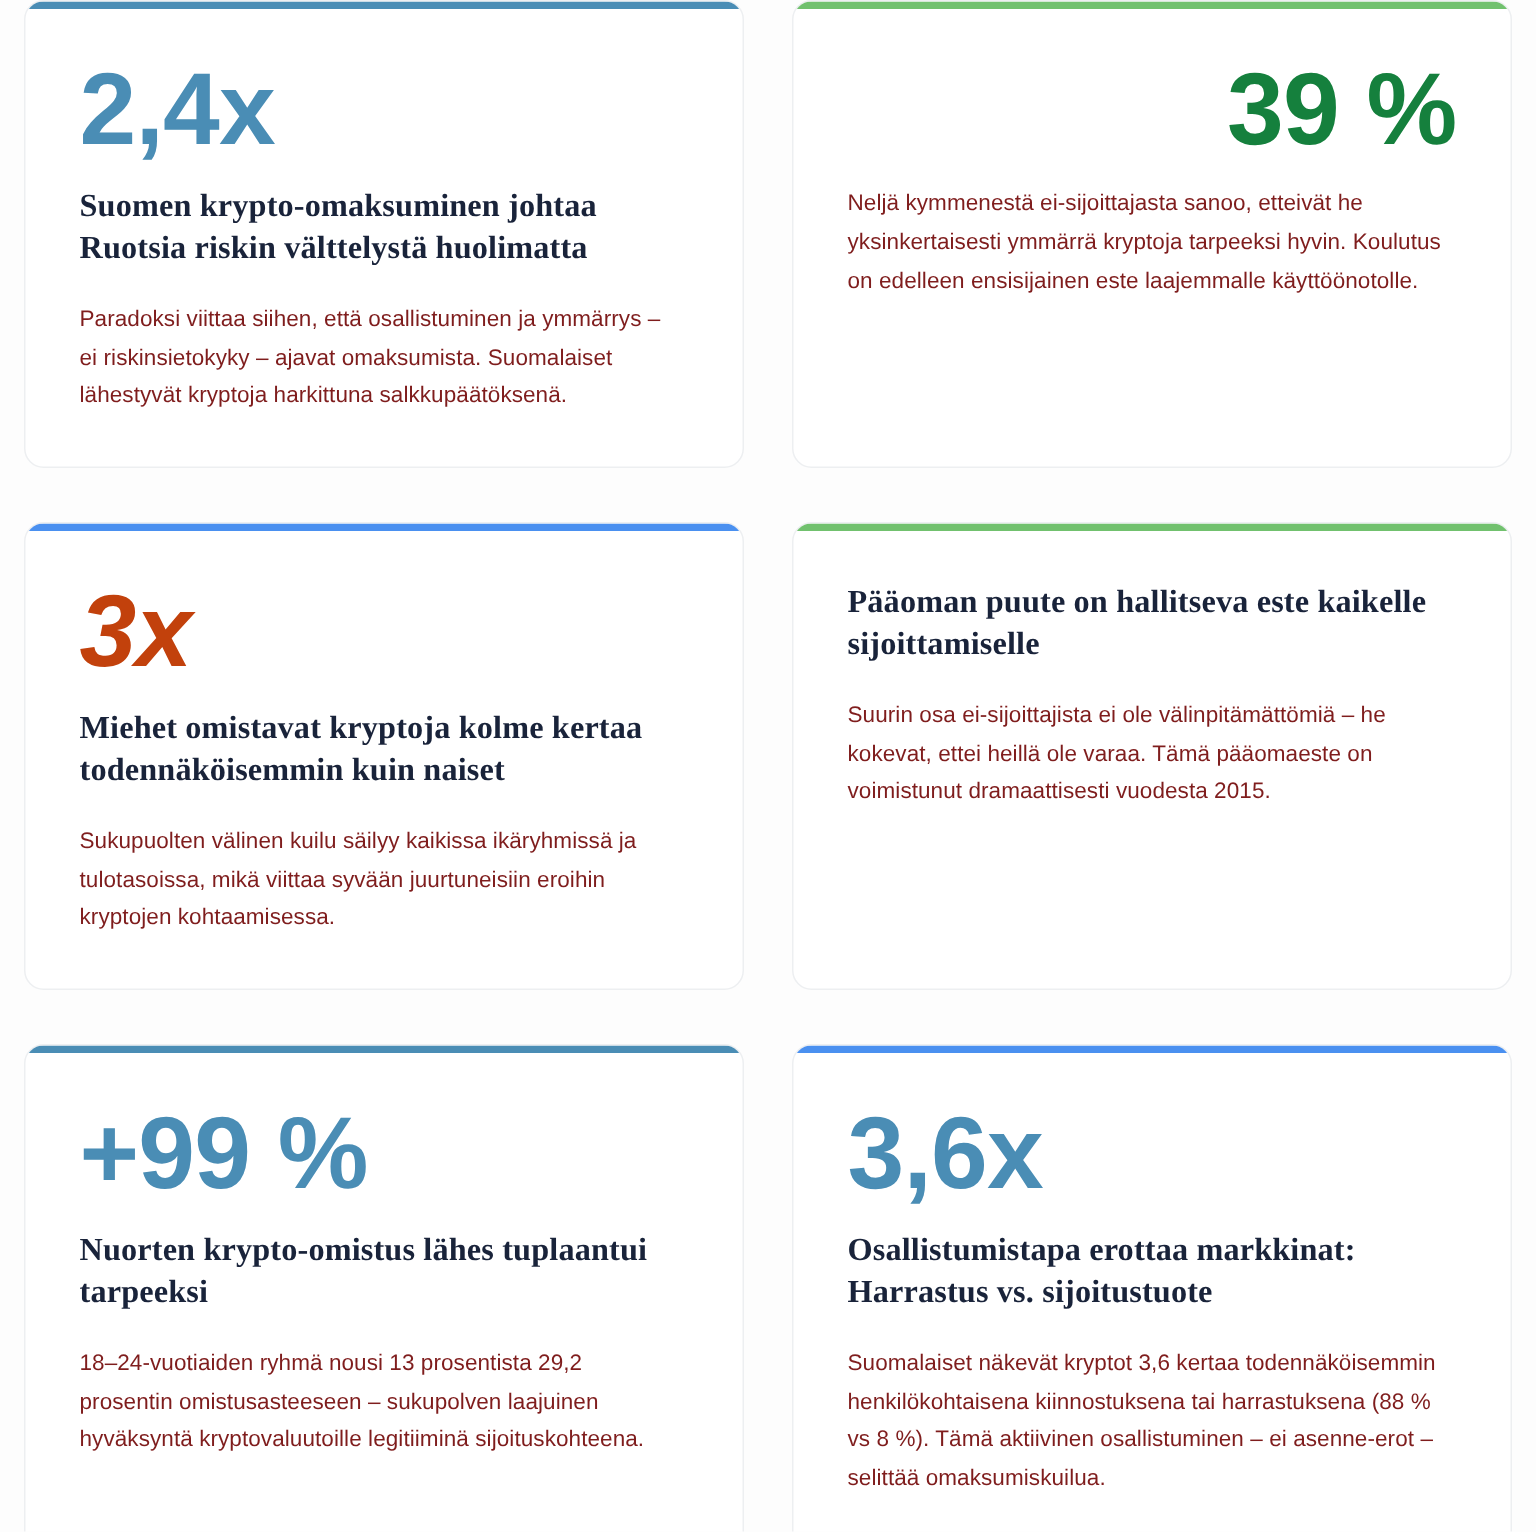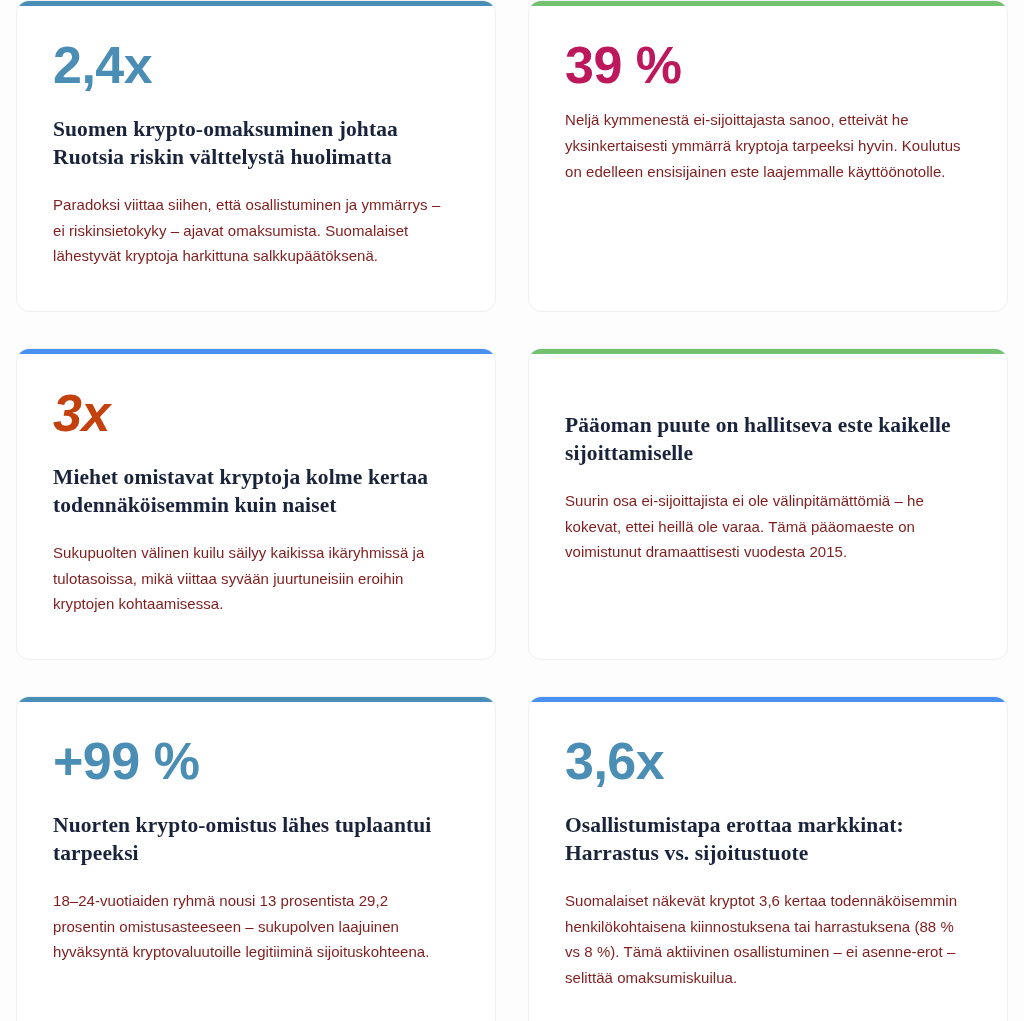--- a/index.html
+++ b/index.html
@@ -46,21 +46,21 @@
     left: 0;
     right: 0;
     height: 5px;
     border-top-left-radius: 13px;
     border-top-right-radius: 13px;
   }
 
   .stat-value {
     font-family: "Liberation Sans", sans-serif;
     font-weight: bold;
-    font-size: 52px;
+    font-size: 68px;
     line-height: 1.0;
     letter-spacing: -0.5px;
     margin: 0 0 16px 0;
     white-space: nowrap;
   }
 
   .stat-heading {
     font-family: "Liberation Serif", serif;
     font-weight: bold;
     font-size: 21.5px;
@@ -73,38 +73,38 @@
   .stat-body {
     font-family: "Liberation Sans", sans-serif;
     font-size: 15px;
     line-height: 1.72;
     color: #7f1d1d;
     margin: 0;
     letter-spacing: 0.05px;
   }
 
   
-  .stat-card .stat-heading { max-width: 400px; margin-top: 24px; }
+  .stat-card .stat-heading { max-width: 400px; }
   .stat-card .stat-body { max-width: 398px; }
 </style>
 </head>
 <body style="background: rgb(253, 253, 253);">
 
 <div class="stat-grid">
 
   <div class="stat-card" style="background: rgb(255, 255, 255);">
     <div class="card-accent" style="background: rgb(74, 141, 181);"></div>
     <div class="stat-value" style="color: rgb(74, 141, 181);">2,4x</div>
     <div class="stat-heading">Suomen krypto-omaksuminen johtaa Ruotsia riskin välttelystä huolimatta</div>
     <div class="stat-body">Paradoksi viittaa siihen, että osallistuminen ja ymmärrys – ei riskinsietokyky – ajavat omaksumista. Suomalaiset lähestyvät kryptoja harkittuna salkkupäätöksenä.</div>
   </div>
 
   <div class="stat-card" style="background: rgb(255, 255, 255);">
     <div class="card-accent" style="background: rgb(113, 193, 110);"></div>
-    <div class="stat-value" style="color: #be185d;">39 %</div>
+    <div class="stat-value" style="color: #15803d; text-align: right;">39 %</div>
     <div class="stat-body">Neljä kymmenestä ei-sijoittajasta sanoo, etteivät he yksinkertaisesti ymmärrä kryptoja tarpeeksi hyvin. Koulutus on edelleen ensisijainen este laajemmalle käyttöönotolle.</div>
   </div>
 
   <div class="stat-card" style="background: rgb(255, 255, 255);">
     <div class="card-accent" style="background: rgb(74, 144, 240);"></div>
     <div class="stat-value" style="color: #c2410c; font-style: italic;">3x</div>
     <div class="stat-heading">Miehet omistavat kryptoja kolme kertaa todennäköisemmin kuin naiset</div>
     <div class="stat-body">Sukupuolten välinen kuilu säilyy kaikissa ikäryhmissä ja tulotasoissa, mikä viittaa syvään juurtuneisiin eroihin kryptojen kohtaamisessa.</div>
   </div>
 

